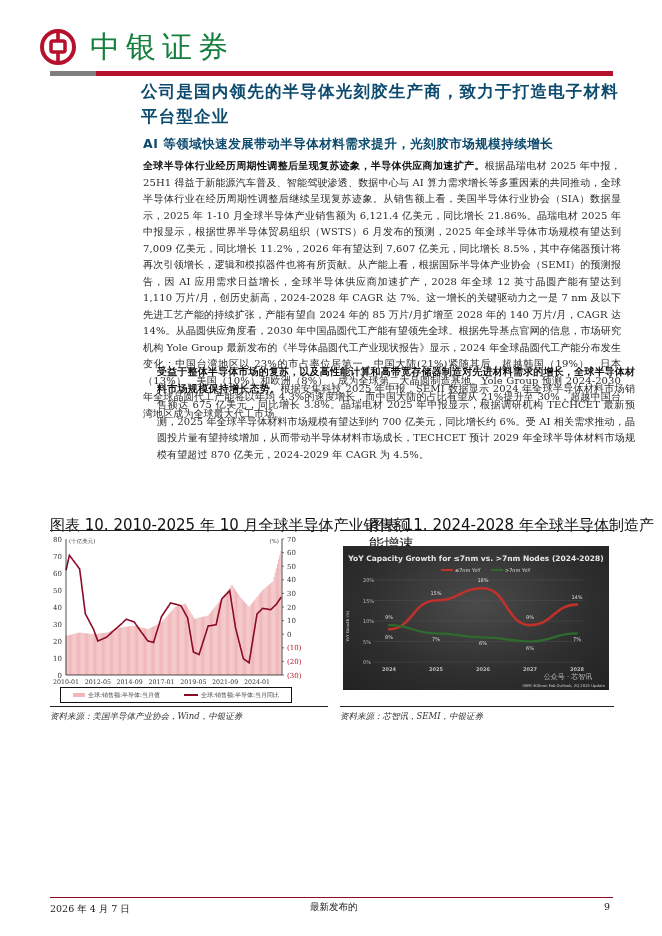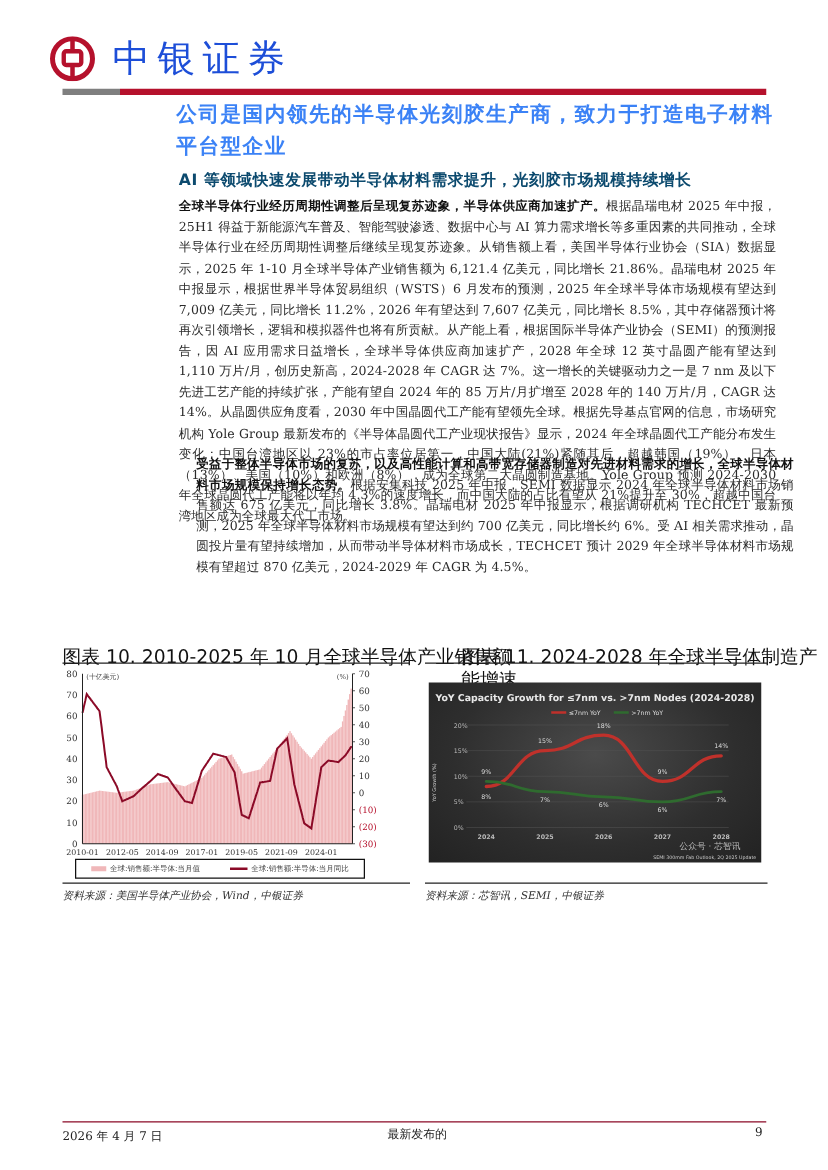--- a/index.html
+++ b/index.html
@@ -1,27 +1,27 @@
 <!DOCTYPE html>
 <html><head>
 <meta charset="utf-8">
 <style>
   * { box-sizing: border-box; margin: 0; padding: 0; }
   html, body { width: 662px; height: 936px; background: #ffffff; overflow: hidden; }
   body { font-family: "DejaVu Serif", "Liberation Serif", serif; color: #1a1a1a; position: relative; }
 
   .header { position: absolute; left: 40px; top: 22px; height: 50px; display: flex; align-items: center; }
   .logo-mark { width: 36px; height: 36px; }
-  .logo-text { margin-left: 14px; font-family: "DejaVu Serif", serif; font-size: 30px; letter-spacing: 6px; color: #1d4ed8; font-weight: normal; }
+  .logo-text { margin-left: 14px; font-family: "DejaVu Serif", serif; font-size: 30px; letter-spacing: 6px; color: #15803d; font-weight: normal; }
 
   .header-rule { position: absolute; left: 50px; top: 71px; width: 563px; height: 5px; display: flex; }
   .header-rule .grey { width: 46px; height: 100%; background: #7f7f7f; }
   .header-rule .red { flex: 1; height: 100%; background: #b5112c; }
 
-  .main-title { position: absolute; left: 141px; top: 79px; width: 480px; font-family: "DejaVu Sans", sans-serif; font-weight: bold; font-size: 16.5px; line-height: 25px; color: #3b82f6; letter-spacing: 1.2px; }
+  .main-title { position: absolute; left: 141px; top: 79px; width: 480px; font-family: "DejaVu Sans", sans-serif; font-weight: bold; font-size: 16.5px; line-height: 25px; color: #0c4a6e; letter-spacing: 1.2px; }
 
   .section-heading { position: absolute; left: 143px; top: 136px; font-family: "DejaVu Sans", sans-serif; font-weight: bold; font-size: 12.5px; color: #0c4a6e; letter-spacing: 0.5px; }
 
   .body-text { position: absolute; left: 143px; width: 478px; font-size: 10px; line-height: 16.5px; color: #2a2a2a; text-align: justify; letter-spacing: 0.1px; }
   .body-text .lead { font-family: "DejaVu Sans", sans-serif; font-weight: bold; color: #111; }
   #p1 { top: 158px; }
   #p2 { top: 364px; margin-left: 14px; }
 
   .fig-title { position: absolute; top: 516px; font-family: "DejaVu Sans", sans-serif; font-weight: normal; font-size: 15px; color: #111; }
   .fig-rule { position: absolute; top: 530px; height: 1px; background: #222; }

